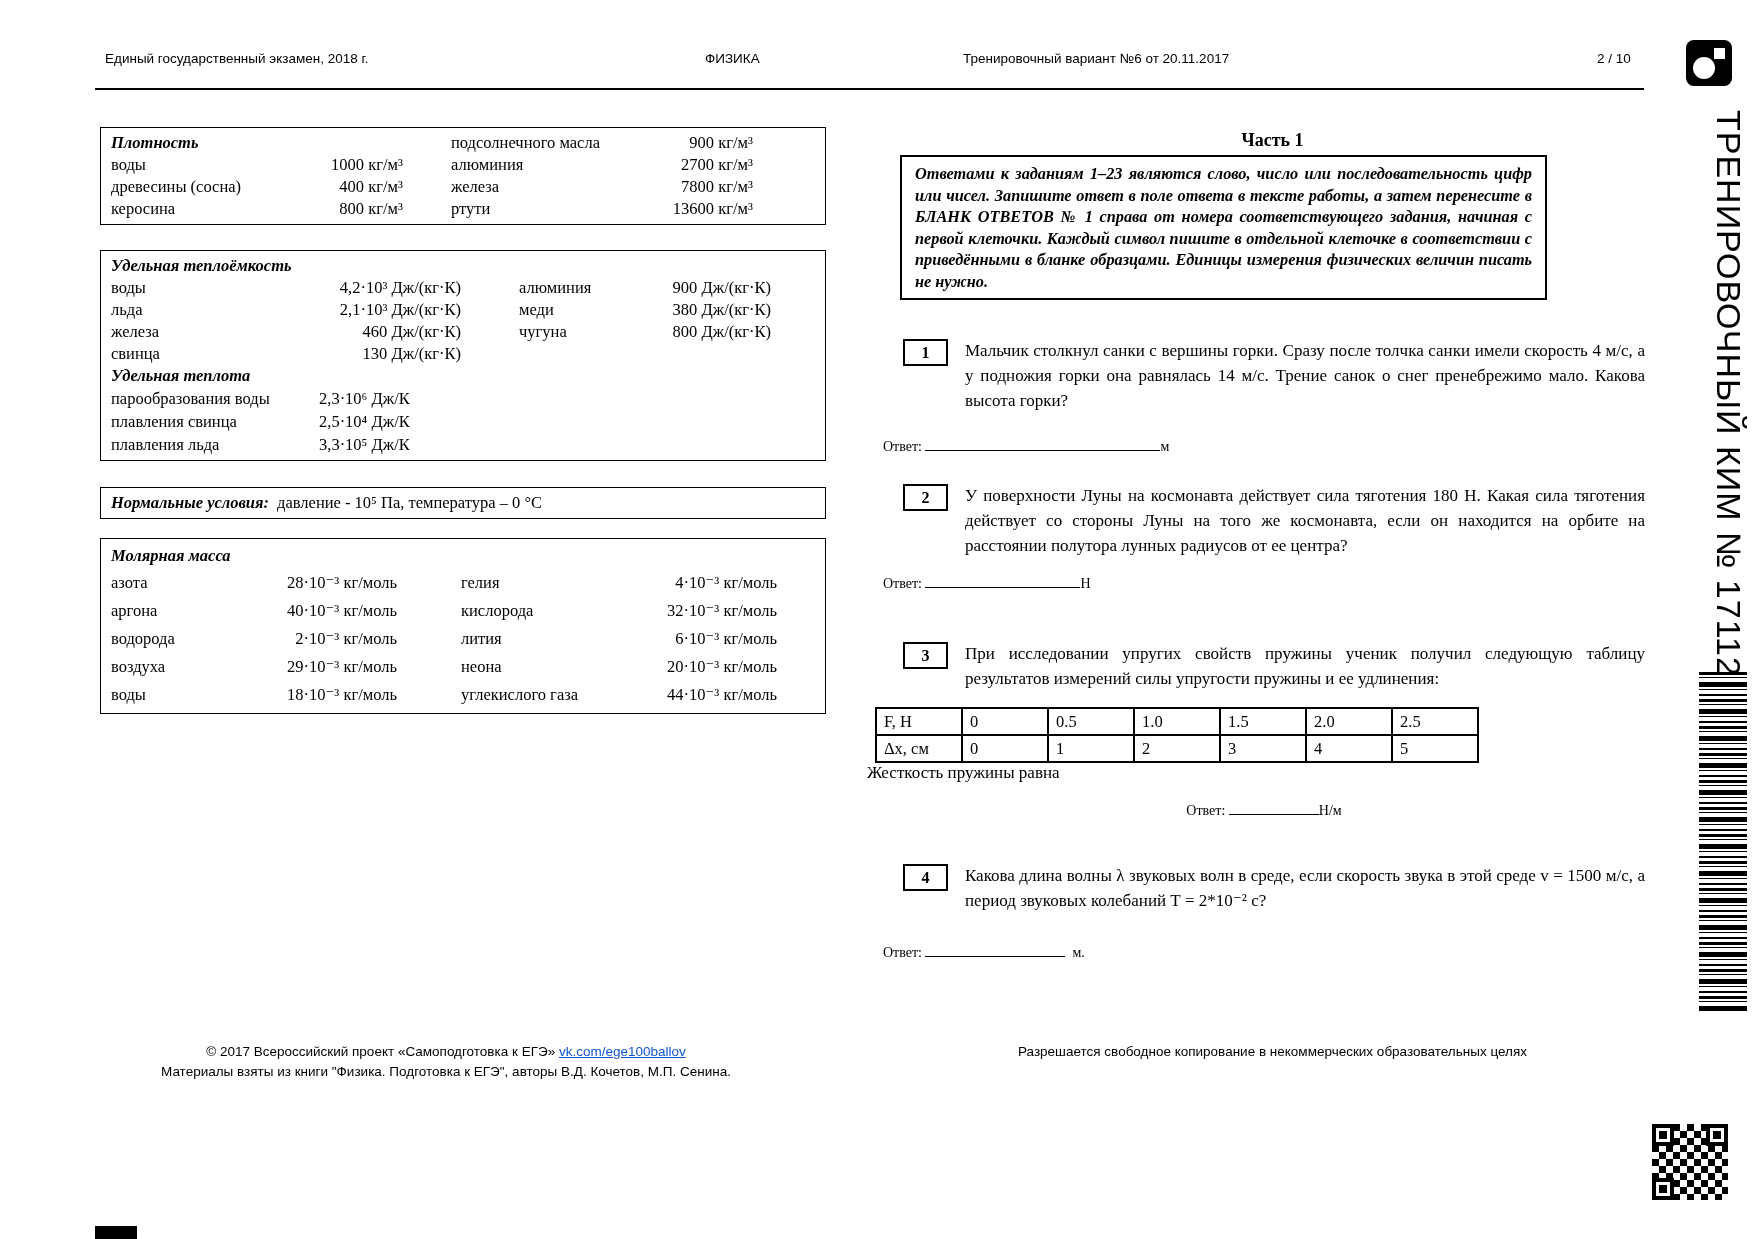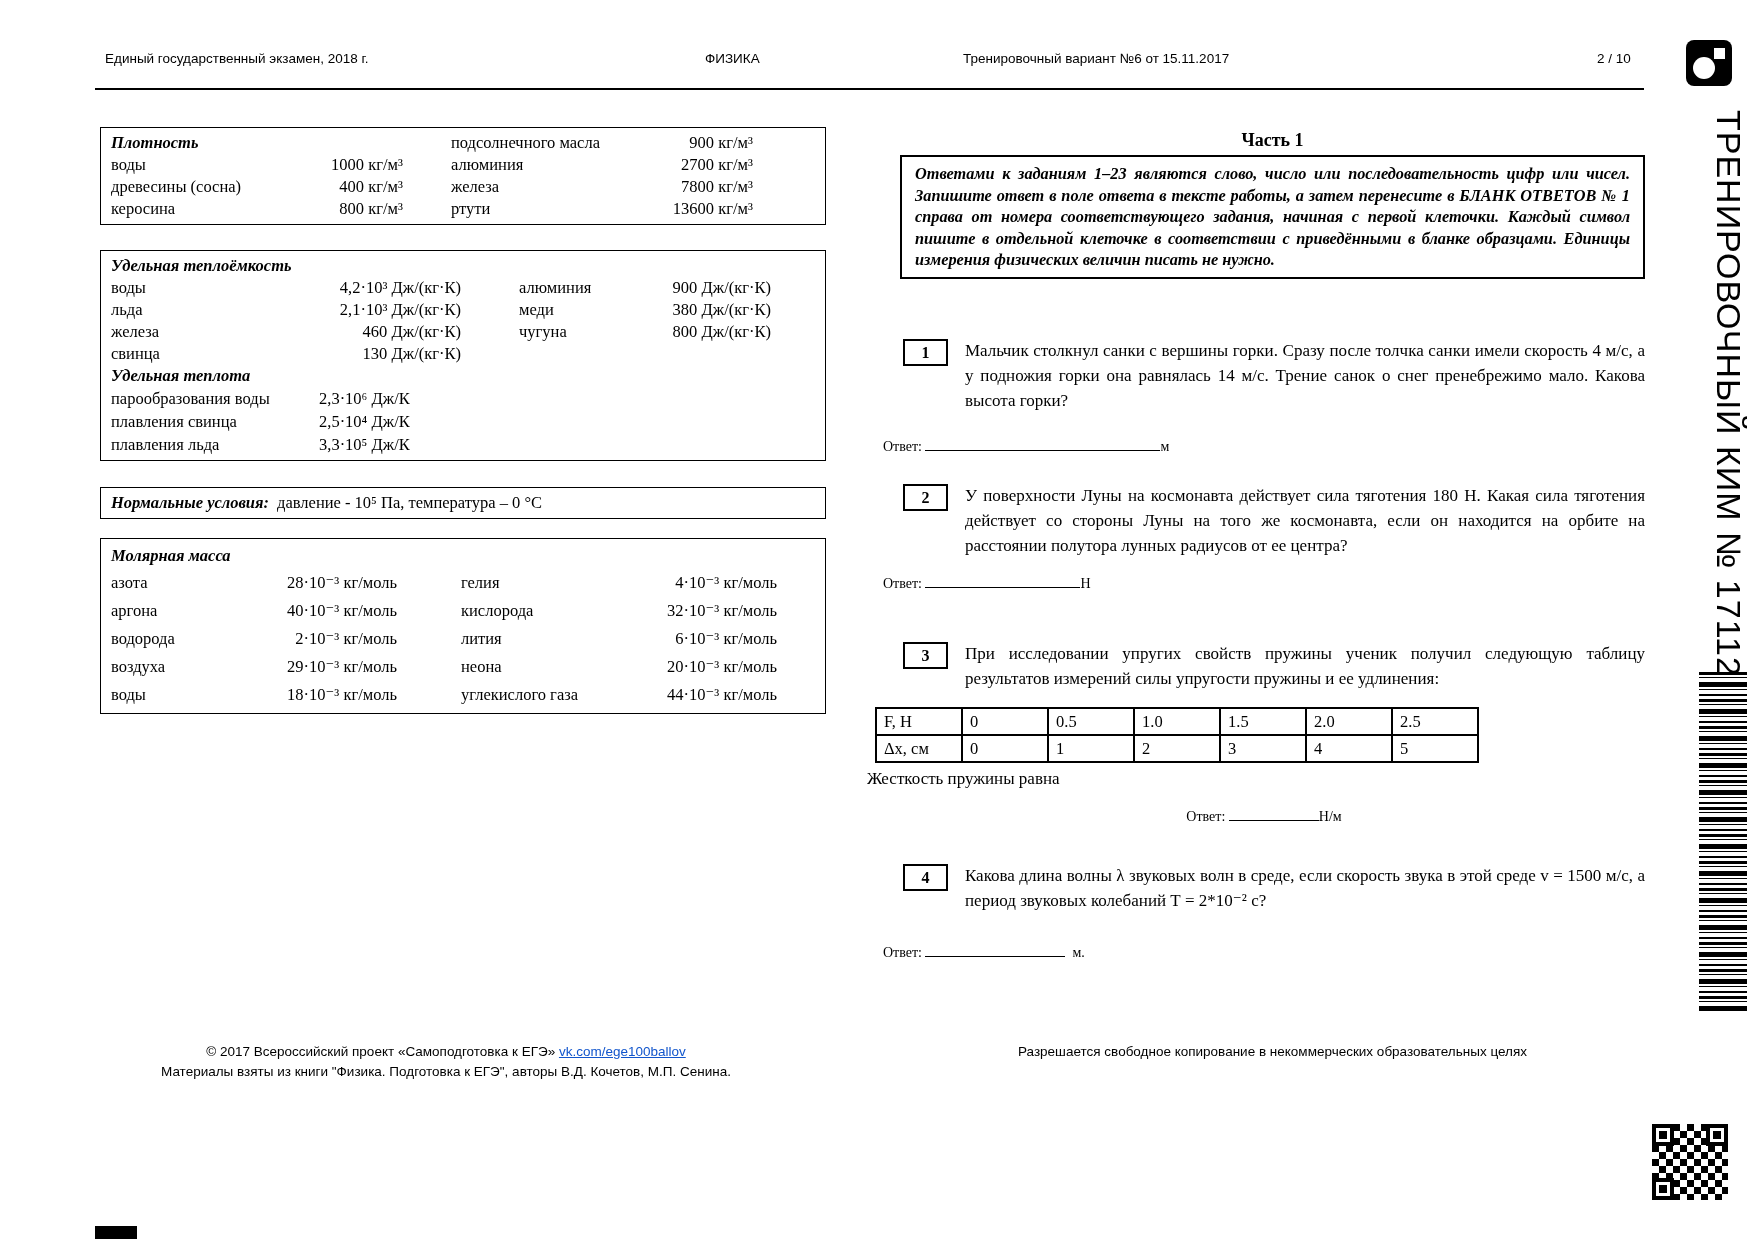--- a/index.html
+++ b/index.html
@@ -34,38 +34,38 @@
   .boxline { line-height: 22px; }
   #box-density { top: 127px; }
   #box-heat    { top: 250px; }
   #box-normal  { top: 487px; }
   #box-molar   { top: 538px; }
   #box-normal .nc-value { margin-left: 8px; }
 
   
   .part-title { position: absolute; left: 900px; top: 115px; width: 745px;
                 text-align: center; font-weight: bold; font-size: 18px; }
-  .instruction { position: absolute; left: 900px; top: 155px; width: 745px;
+  .instruction { position: absolute; left: 900px; top: 155px; width: 647px;
                  border: 2px solid #000; padding: 6px 13px; font-weight: bold; font-style: italic;
                  font-size: 16.3px; line-height: 21.5px; text-align: justify; }
   .question { position: absolute; left: 867px; width: 778px; }
   #q1 { top: 338px; } #q2 { top: 483px; } #q3 { top: 641px; } #q4 { top: 863px; }
   .qnum { position: absolute; left: 36px; top: 1px; width: 45px; height: 27px;
           border: 2px solid #000; display: flex; align-items: center; justify-content: center;
           font-weight: bold; font-size: 16px; }
   .qtext { margin-left: 98px; width: 680px; font-size: 17px; line-height: 25px; text-align: justify; }
   .answer { font-size: 14px; margin-left: 16px; }
   #q1 .answer { margin-top: 24px; } #q2 .answer { margin-top: 16px; }
   #q3 .answer { margin-top: 18px; text-align: center; } #q4 .answer { margin-top: 30px; }
   .blank { display: inline-block; border-bottom: 1px solid #000; height: 14px; }
   .b1 { width: 235px; } .b2 { width: 155px; } .b3 { width: 90px; } .b4 { width: 140px; margin-right: 7px; }
   .mtable { border-collapse: collapse; margin: 16px 0 0 8px; }
   .mtable td { border: 2px solid #000; width: 86px; height: 27px; padding: 0 0 0 7px;
                font-size: 16.5px; }
-  .after-table { margin-top: 6px; font-size: 17px; }
+  .after-table { margin-top: 0; font-size: 17px; }
 
   
   .footer { position: absolute; top: 1042px; font-size: 13.5px; text-align: center; line-height: 20px;
             font-family: "Liberation Sans", "DejaVu Sans", sans-serif; }
   #footer-left  { left: 100px; width: 692px; }
   #footer-right { left: 900px; width: 745px; }
   a.link { color: var(--link, #1155CC); text-decoration: underline; cursor: pointer; }
 
   
   .logo { position: absolute; left: 1686px; top: 40px; width: 46px; height: 46px;
@@ -90,21 +90,21 @@
   .f-tl { left: 0; top: 0; } .f-tr { right: 0; top: 0; } .f-bl { left: 0; bottom: 0; }
   .corner-mark { position: absolute; left: 95px; top: 1226px; width: 42px; height: 13px; background: #000; }
 </style>
 </head>
 <body>
 
 <div class="page">
 
   <div class="hdr" id="hdr-exam">Единый государственный экзамен, 2018 г.</div>
   <div class="hdr" id="hdr-subject">ФИЗИКА</div>
-  <div class="hdr" id="hdr-variant">Тренировочный вариант №6  от 15.11.2017</div>
+  <div class="hdr" id="hdr-variant">Тренировочный вариант №6  от 20.11.2017</div>
   <div class="hdr" id="hdr-page">2 / 10</div>
   <div class="hdr-rule"></div>
 
   <section class="refbox" id="box-density">
     <div class="grid g-density">
       <div class="title">Плотность</div>
       <div class="val"></div>
       <div class="rl">подсолнечного масла</div>
       <div class="val">900 кг/м³</div>
 

